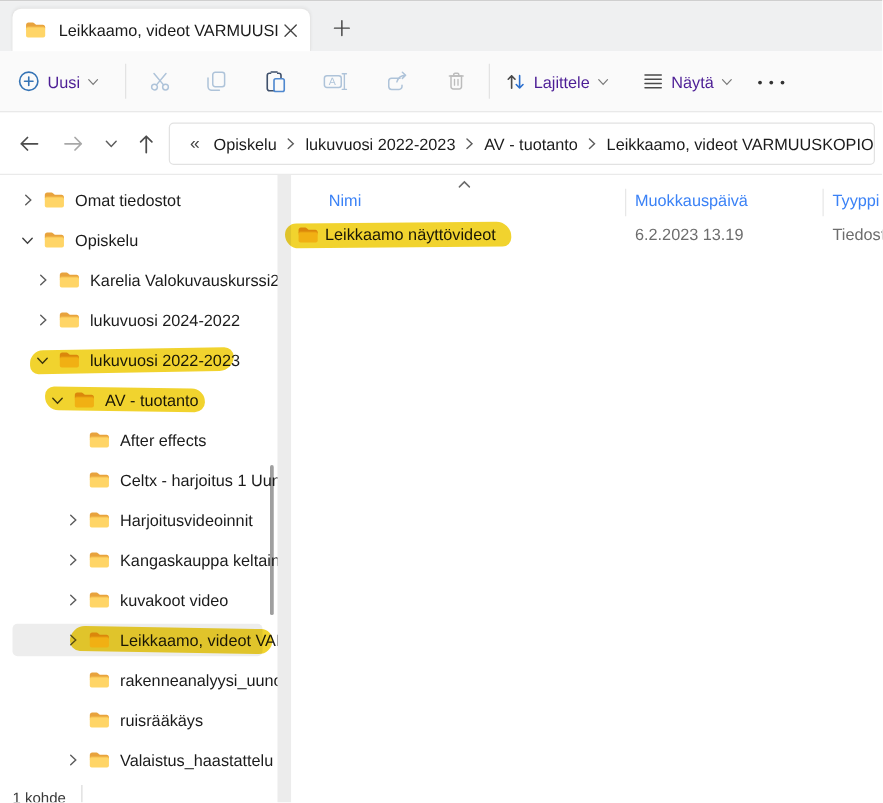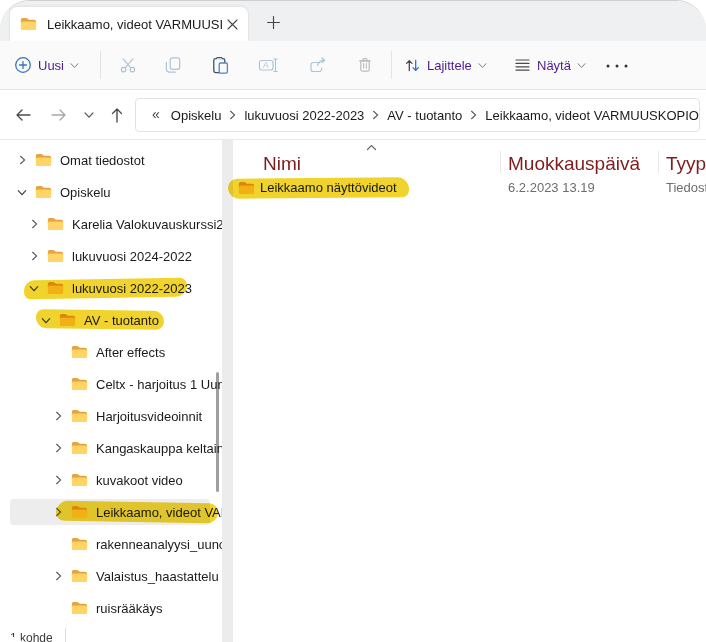--- a/index.html
+++ b/index.html
@@ -1,20 +1,20 @@
 <!DOCTYPE html>
 <html><head>
 <meta charset="utf-8">
 <style>
   * { margin:0; padding:0; box-sizing:border-box; }
   html,body { background:#fff; }
   .window {
     position:relative; width:706px; height:642px; overflow:hidden;
     font-family:"Liberation Sans","DejaVu Sans",sans-serif;
-    color:#1b1b1b; background:#fff; border-top:1px solid #cfcfcf;border-radius:30px;
+    color:#1b1b1b; background:#fff; border-top:1px solid #cfcfcf;
   }
   
   .tabbar { position:absolute; left:0; top:0; width:706px; height:40px; background:#eff0f1; }
   .tab {
     position:absolute; left:9px; top:5px; width:240px; height:35px;
     background:#fff; border:1px solid #e6e6e6; border-bottom:none;
     border-radius:8px 8px 0 0; display:flex; align-items:center; padding:0 8px 0 10px;
     box-shadow:0 -1px 2px rgba(0,0,0,.03);
   }
   .tab .t-label { font-size:13px; white-space:nowrap; overflow:hidden; flex:1; margin-left:10px; }
@@ -42,21 +42,21 @@
   .trow .chev { position:relative; z-index:1; width:12px; display:flex; align-items:center; justify-content:center; margin-right:7px; flex:none; }
   .trow .f-ic { position:relative; z-index:1; flex:none; margin-right:8px; }
   .trow .lbl { position:relative; z-index:1; font-size:13px; white-space:nowrap; }
   .lvl0 { padding-left:16px; } .lvl1 { padding-left:28px; }
   .lvl2 { padding-left:40px; } .lvl3 { padding-left:52px; }
   .trow.selected::before { content:""; position:absolute; left:10px; right:12px; top:3px; bottom:3px; background:#ededed; border-radius:4px; }
   .gutter { position:absolute; left:222px; top:0; width:11px; height:503px; background:#ececec; }
   .scrollthumb { position:absolute; left:216px; top:232px; width:3px; height:120px; background:#9f9f9f; border-radius:3px; }
   
   .main { position:absolute; left:233px; top:0; width:473px; height:503px; background:#fff; }
-  .hcell { position:absolute; top:13px; font-size:19px; color:#7f1d1d; cursor:pointer; white-space:nowrap; }
+  .hcell { position:absolute; top:13px; font-size:13px; color:#3b82f6; cursor:pointer; white-space:nowrap; }
   .hsep { position:absolute; top:11px; width:1px; height:22px; background:#e7e7e7; }
   .sortcaret { position:absolute; left:133px; top:4px; }
   .frow { position:absolute; left:0; top:37px; width:473px; height:24px; cursor:pointer; }
   .frow .fname { position:absolute; left:27px; top:3px; font-size:13px; color:#1b1b1b; white-space:nowrap; }
   .frow .fdate, .frow .ftype { position:absolute; top:3px; font-size:13px; color:#6d6d6d; white-space:nowrap; }
   .frow .fdate { left:275px; } .frow .ftype { left:433px; }
   .frow .f-ic { position:absolute; left:5px; top:4px; }
   
   .statustext { position:absolute; left:10px; top:630px; font-size:12px; color:#3a3a3a; }
   .status-sep { position:absolute; left:65px; top:627px; width:1px; height:15px; background:#dcdcdc; }
@@ -366,36 +366,36 @@
         <span class="lbl">Leikkaamo, videot VARM</span>
       </div>
       <div class="trow lvl3">
         <span class="chev"></span>
         <svg class="f-ic" width="17" height="14" viewBox="0 0 20 16">
             <use href="#sym-folder"></use>
           </svg>
         <span class="lbl">rakenneanalyysi_uuno</span>
       </div>
       <div class="trow lvl3">
+        <span class="chev"></span>
+        <svg class="f-ic" width="17" height="14" viewBox="0 0 20 16">
+            <use href="#sym-folder"></use>
+          </svg>
+        <span class="lbl">ruisrääkäys</span>
+      </div>
+      <div class="trow lvl3">
         <span class="chev">
             <svg width="7" height="10" viewBox="0 0 8 11">
               <use href="#sym-chev-r"></use>
             </svg>
           </span>
         <svg class="f-ic" width="17" height="14" viewBox="0 0 20 16">
             <use href="#sym-folder"></use>
           </svg>
         <span class="lbl">Valaistus_haastattelu</span>
-      </div>
-      <div class="trow lvl3">
-        <span class="chev"></span>
-        <svg class="f-ic" width="17" height="14" viewBox="0 0 20 16">
-            <use href="#sym-folder"></use>
-          </svg>
-        <span class="lbl">ruisrääkäys</span>
       </div>
     </div>
 
     <div class="gutter"></div>
     <div class="scrollthumb"></div>
 
     <div class="main">
       <span class="hcell" style="left:30px">Nimi</span>
       <span class="sortcaret">
         <svg width="11" height="7" viewBox="0 0 11 7">

